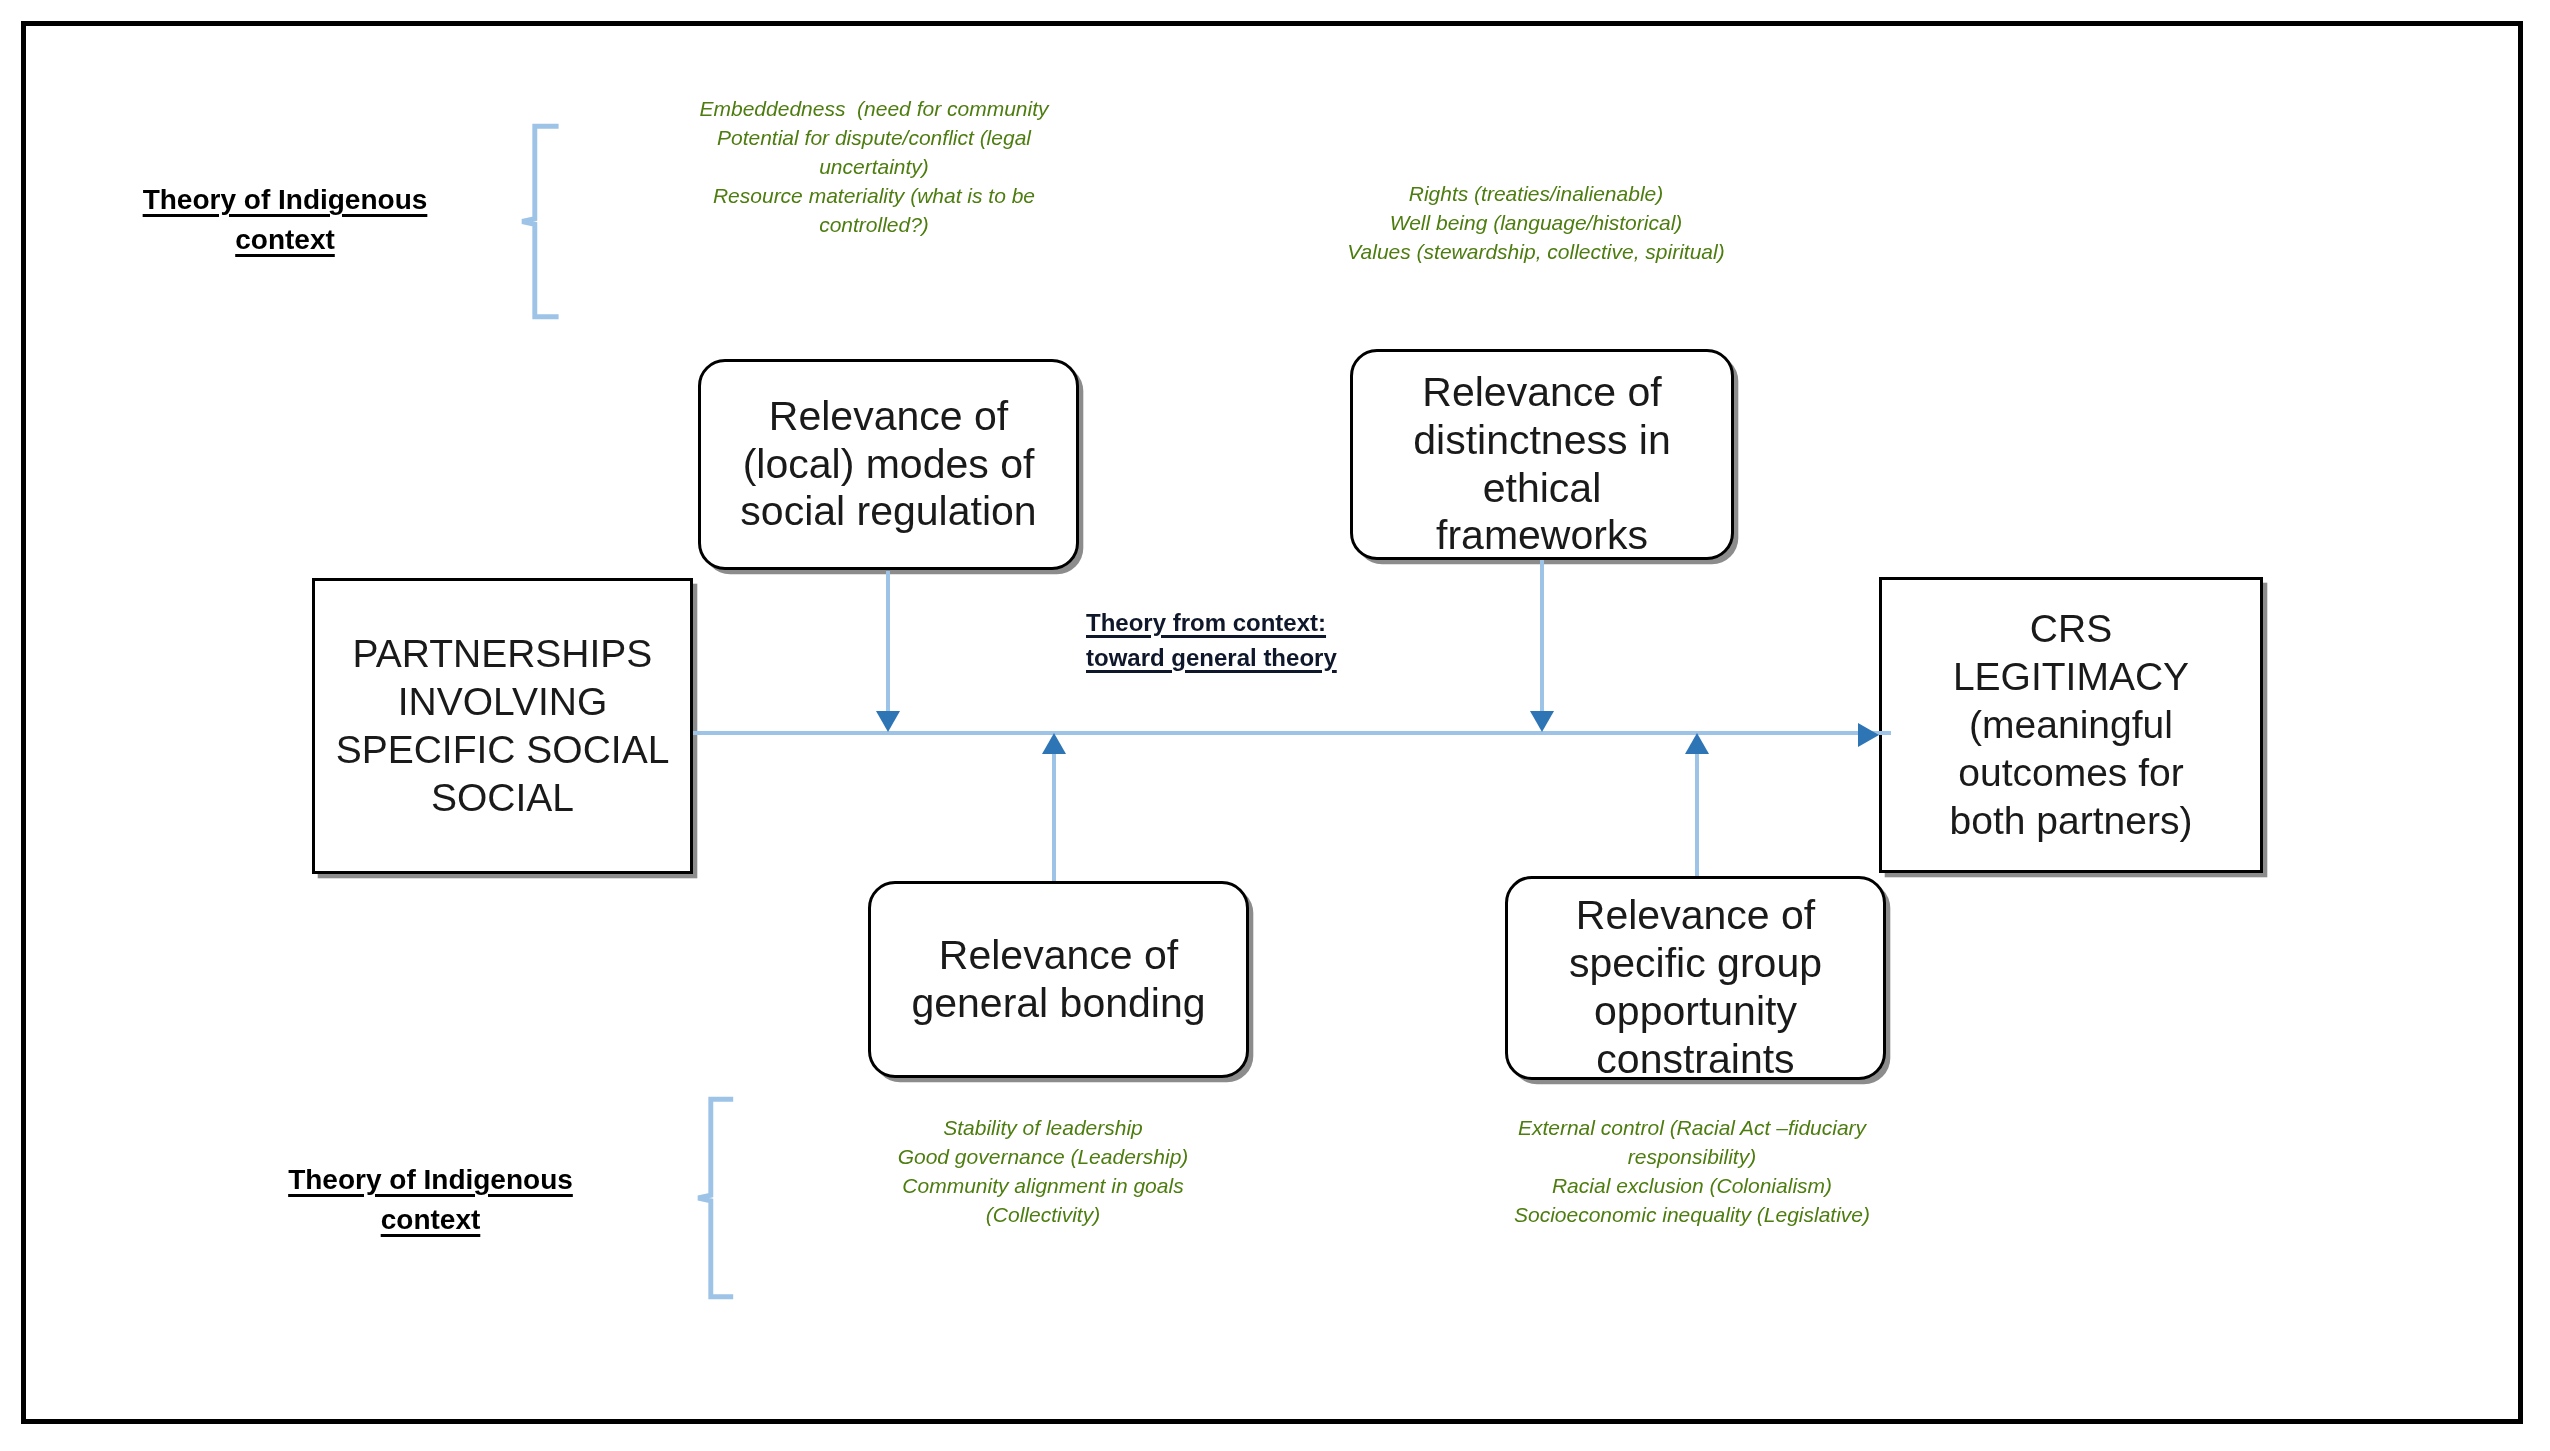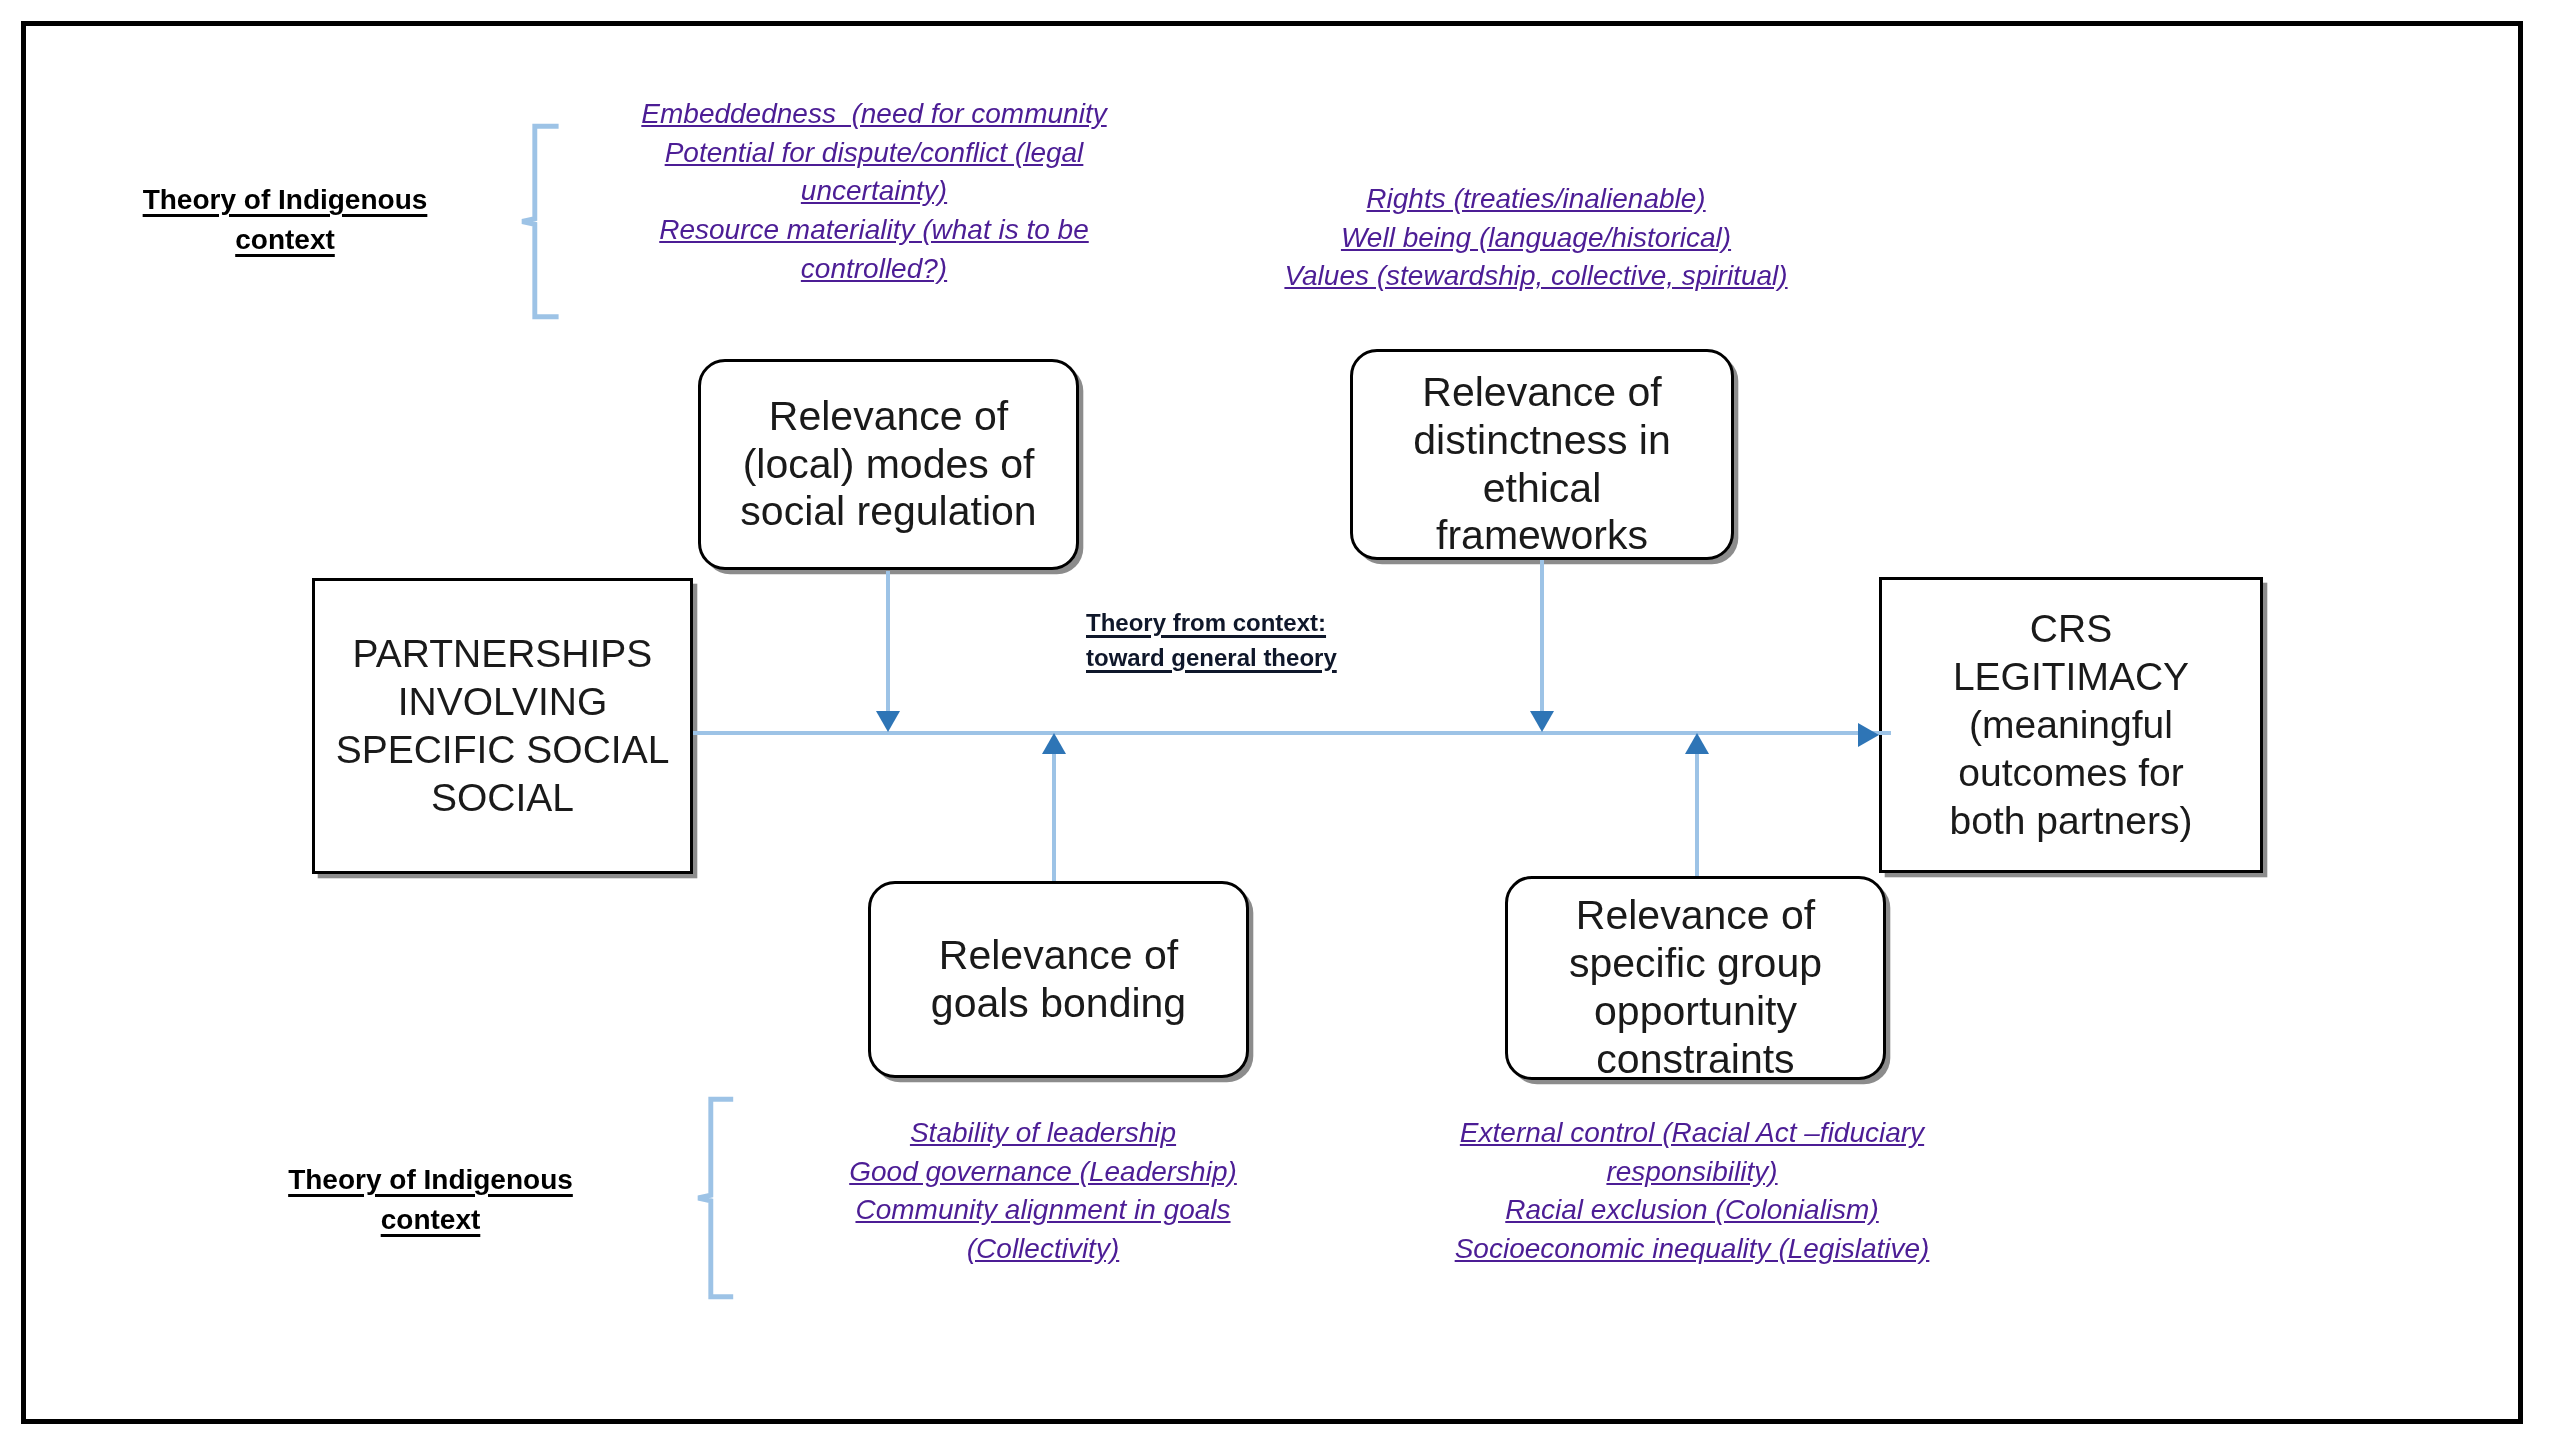--- a/index.html
+++ b/index.html
@@ -23,25 +23,24 @@
     width: 2502px;
     height: 1403px;
     border: 5.6px solid #000000;
     box-sizing: border-box;
   }
 
   
   .italic-list {
     position: absolute;
     font-style: italic;
-    font-size: 28px;
+    font-size: 21px;
     line-height: 1.38;
-    color: #4c1d95;
+    color: #4d7c0f;
     text-align: center;
-    text-decoration: underline;
   }
   .italic-list .line { display: block; white-space: pre-wrap; }
 
   .context-label {
     position: absolute;
     font-weight: bold;
     font-size: 28px;
     line-height: 1.42;
     color: #000000;
     text-align: center;
@@ -215,21 +214,21 @@
 
   <div class="conn v" style="left:1052px; top:753px; height:130px;"></div>
   <div class="head up" style="left:1042px; top:733px;"></div>
 
   <div class="conn v" style="left:1695px; top:753px; height:125px;"></div>
   <div class="head up" style="left:1685px; top:733px;"></div>
 
   <div class="node rounded proc" style="left:868px; top:881px; width:381px; height:197px;">
     <span class="txt">
       <span class="line">Relevance of</span>
-      <span class="line">goals bonding</span>
+      <span class="line">general bonding</span>
     </span>
   </div>
 
   <div class="node rounded proc overflow" style="left:1505px; top:876px; width:381px; height:204px;">
     <span class="txt">
       <span class="line">Relevance of</span>
       <span class="line">specific group</span>
       <span class="line">opportunity</span>
       <span class="line">constraints</span>
     </span>

